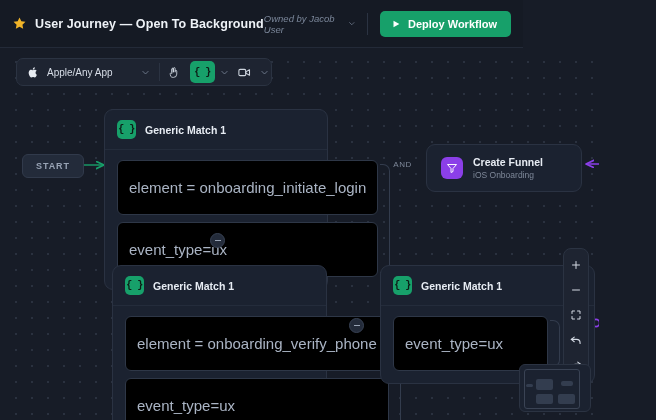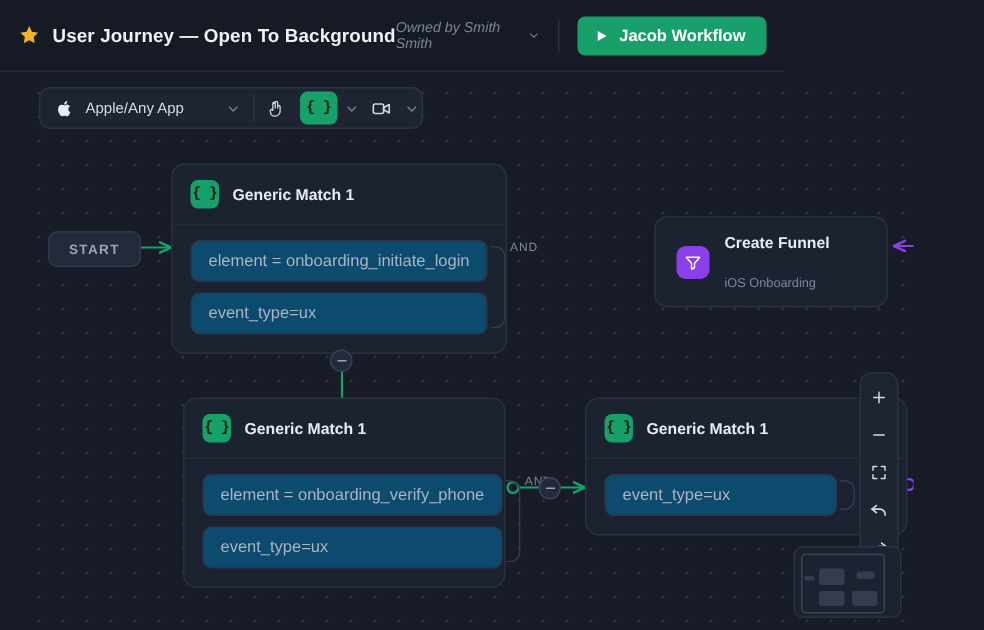--- a/index.html
+++ b/index.html
@@ -60,21 +60,21 @@
     border: none; border-radius: 5px;
     padding: 7px 14px 7px 11px;
     cursor: pointer;
     white-space: nowrap;
   }
   .play-icon { display: block; }
 
   
   .canvas {
     position: absolute;
-    top: 48px; left: 12px;
+    top: 48px; left: 2px;
     width: 597px; height: 372px;
     background-color: #171c27;
     background-image: radial-gradient(circle, #2a313f 1px, transparent 1.1px);
     background-size: 16px 16px;
     background-position: 6px 6px;
     overflow: hidden;
   }
 
   
   .toolbar {
@@ -147,25 +147,25 @@
   .node-title {
     font-size: 10.5px; font-weight: bold; color: #e7ecf3;
   }
   .node-body {
     padding: 10px 12px 12px 12px;
     position: relative;
   }
   .cond-wrap { display: flex; align-items: stretch; gap: 0; }
   .cond-list { display: flex; flex-direction: column; gap: 7px; flex: 1; }
   .cond {
-    background: #0c4a6e;
+    background: #000000;
     border: 1px solid #2e3747;
     border-radius: 6px;
-    padding: 7px 11px;
-    font-size: 11px;
+    padding: 18px 11px;
+    font-size: 15px;
     color: #aab4c4;
     white-space: nowrap;
     overflow: hidden;
   }
   .and-group {
     display: flex; 
     margin-left: 2px;
   }
   .and-bracket {
     width: 10px;
@@ -192,21 +192,21 @@
     padding: 11px 14px;
     z-index: 20;
   }
   .funnel-badge {
     width: 22px; height: 22px;
     background: #8b3fe8;
     border-radius: 6px;
     display: flex; align-items: center; justify-content: center;
     flex: none;
   }
-  .funnel-txt { display: flex; flex-direction: column; gap: 15px; }
+  .funnel-txt { display: flex; flex-direction: column; gap: 2px; }
   .funnel-title { font-size: 10.5px; font-weight: bold; color: #e7ecf3; }
   .funnel-sub { font-size: 8.5px; color: #7e8899; }
 
   
   .start-chip {
     position: absolute;
     background: #232b3a;
     border: 1px solid #313a4b;
     border-radius: 6px;
     padding: 6px 13px;
@@ -289,31 +289,31 @@
 <div id="app">
 
   <div class="header">
     <svg class="star-icon" viewBox="0 0 24 24">
       <path d="M12 2.2l2.9 6.1 6.6.9-4.8 4.6 1.2 6.6L12 17.3 6.1 20.4l1.2-6.6L2.5 9.2l6.6-.9z" fill="#f0b429"></path>
     </svg>
     <div class="page-title">User Journey — Open To Background</div>
 
     <div class="header-right">
       <div class="owner">
-        <span>Owned by Smith Smith</span>
+        <span>Owned by Jacob User</span>
         <svg class="chev" width="9" height="9" viewBox="0 0 24 24">
           <path d="M5 9l7 7 7-7" fill="none" stroke="#7a8699" stroke-width="2.2" stroke-linecap="round" stroke-linejoin="round"></path>
         </svg>
       </div>
       <div class="hdr-divider"></div>
       <button class="deploy-btn">
         <svg class="play-icon" width="10" height="10" viewBox="0 0 24 24">
           <path d="M6 4l14 8-14 8z" fill="#ffffff"></path>
         </svg>
-        <span>Jacob Workflow</span>
+        <span>Deploy Workflow</span>
       </button>
     </div>
   </div>
 
   <div class="canvas">
 
     <svg class="edges" viewBox="0 0 656 372">
       <defs>
         <marker id="arrG" markerWidth="7" markerHeight="7" refX="5.6" refY="3" orient="auto">
           <path d="M0 0.4L5.6 3L0 5.6" fill="none" stroke="#17a06a" stroke-width="1.2" stroke-linecap="round" stroke-linejoin="round"></path>

